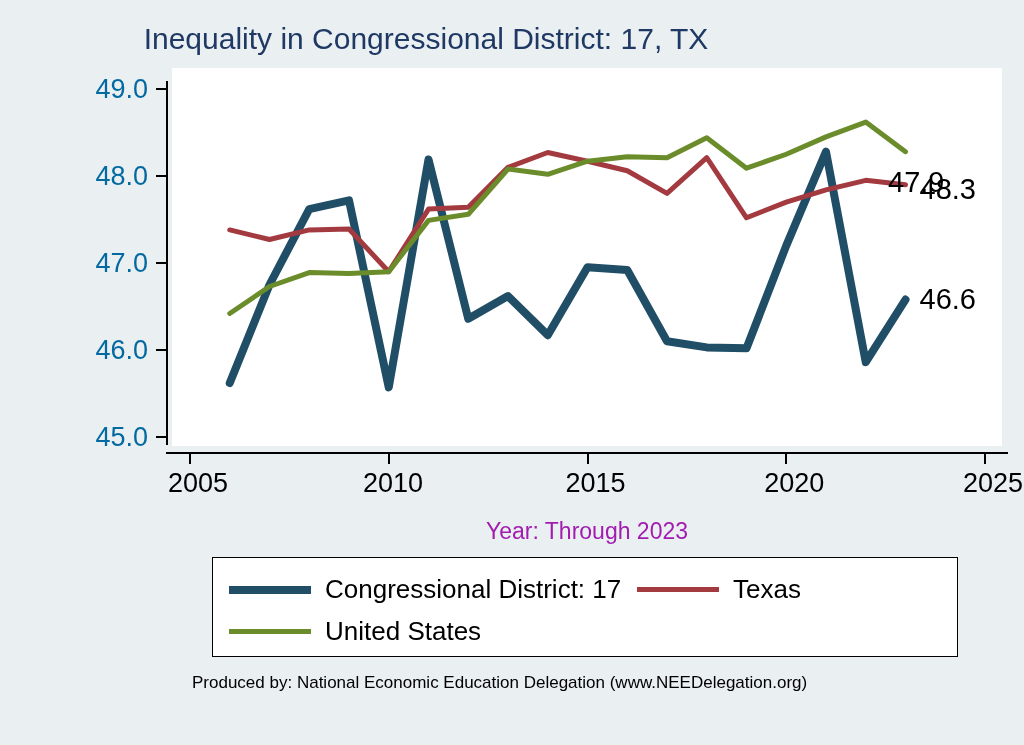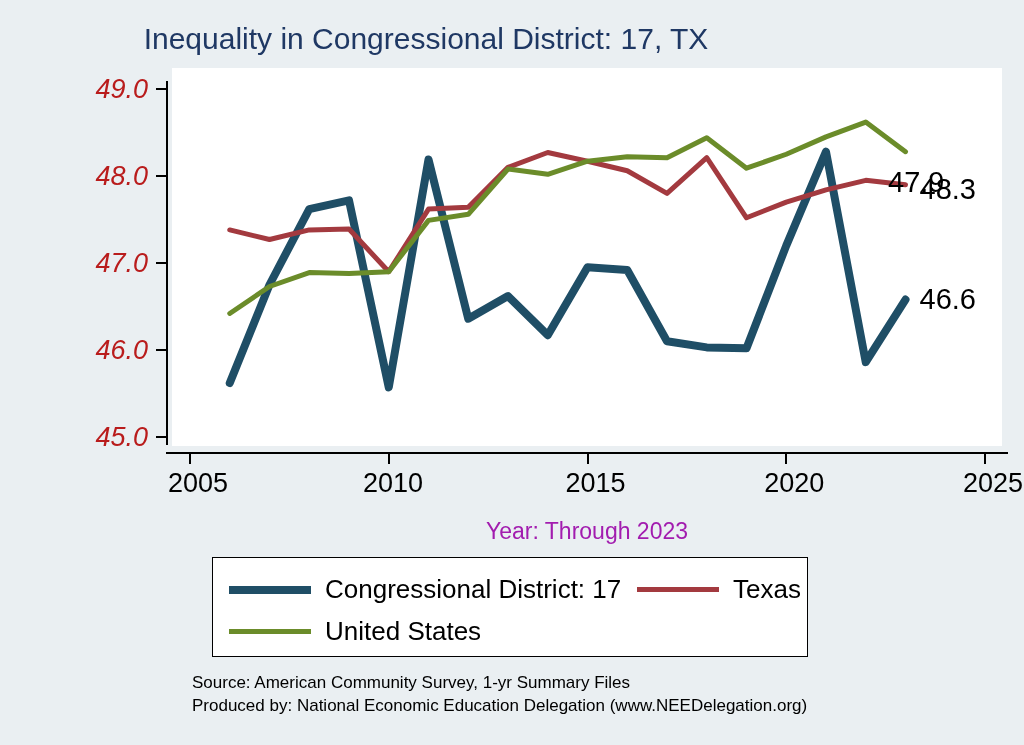--- a/index.html
+++ b/index.html
@@ -45,24 +45,23 @@
     left: 172px;
     top: 518px;
     width: 830px;
     text-align: center;
     font-size: 23px;
     color: #a21caf;
   }
   .ytick-item {
     position: absolute;
     font-size: 27px;
-    color: #b91c1c;
+    color: #0369a1;
     transform: translate(-100%, -50%);
     white-space: nowrap;
-    font-style: italic;
   }
   .xtick-item {
     position: absolute;
     font-size: 27px;
     color: #000;
     transform: translate(-50%, 0);
     white-space: nowrap;
     margin-left: 8px;
   }
   .axis-line {
@@ -76,21 +75,21 @@
   .endlabel {
     position: absolute;
     font-size: 29px;
     color: #000000;
     white-space: nowrap;
   }
   .legend-box {
     position: absolute;
     left: 212px;
     top: 557px;
-    width: 596px;
+    width: 746px;
     height: 100px;
     border: 1px solid #000000;
     background: #ffffff;
     box-sizing: border-box;
   }
   .legend-row {
     position: absolute;
     display: flex;
     align-items: center;
   }
@@ -179,17 +178,16 @@
       <span class="legend-swatch" style="border-top-width:5px; border-top-color:#a33a3f;"></span>
       <span class="legend-text">Texas</span>
     </div>
     <div class="legend-row" style="left:16px; top:58px;">
       <span class="legend-swatch" style="border-top-width:5px; border-top-color:#6b8c2a;"></span>
       <span class="legend-text">United States</span>
     </div>
   </div>
 
   <div class="source-block">
-    <div>Source: American Community Survey, 1-yr Summary Files</div>
     <div>Produced by: National Economic Education Delegation (www.NEEDelegation.org)</div>
   </div>
 
 </div>
 
 </body></html>

